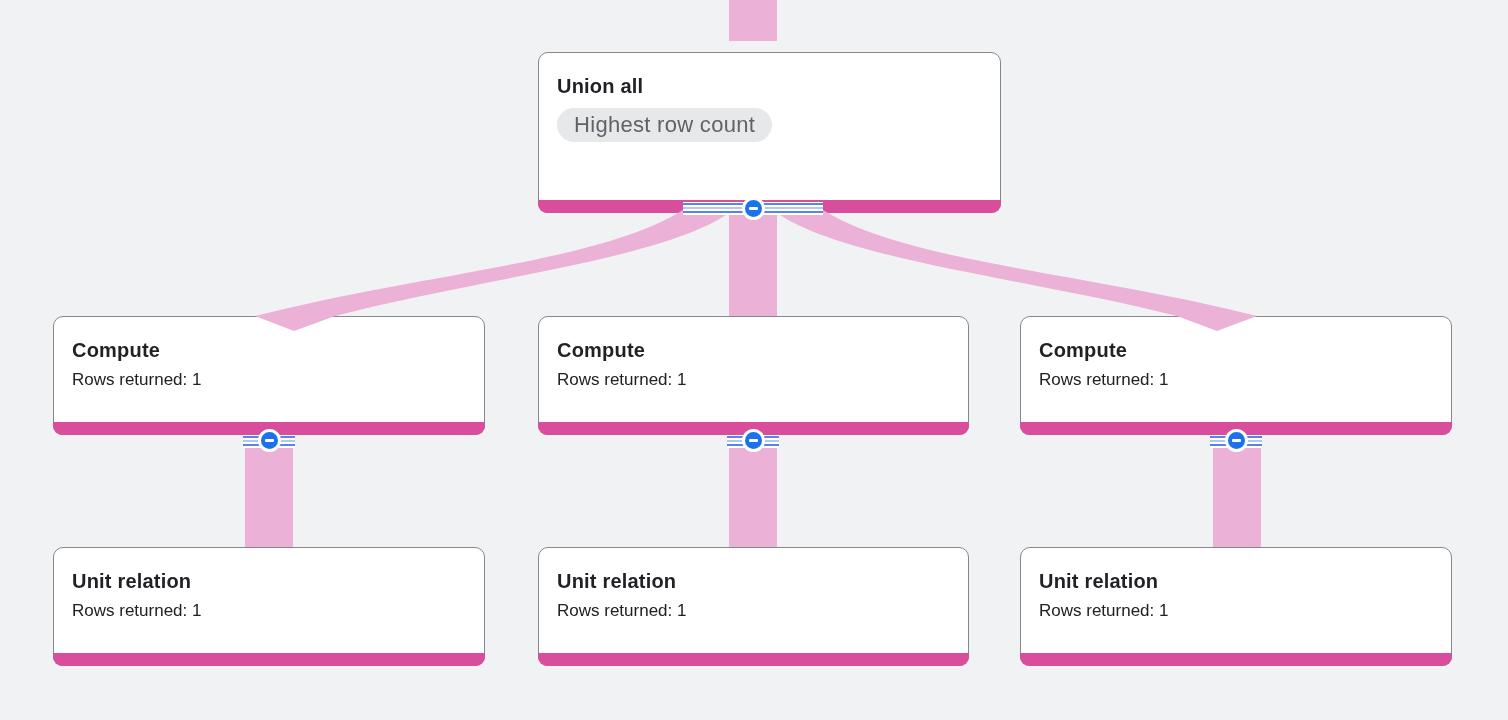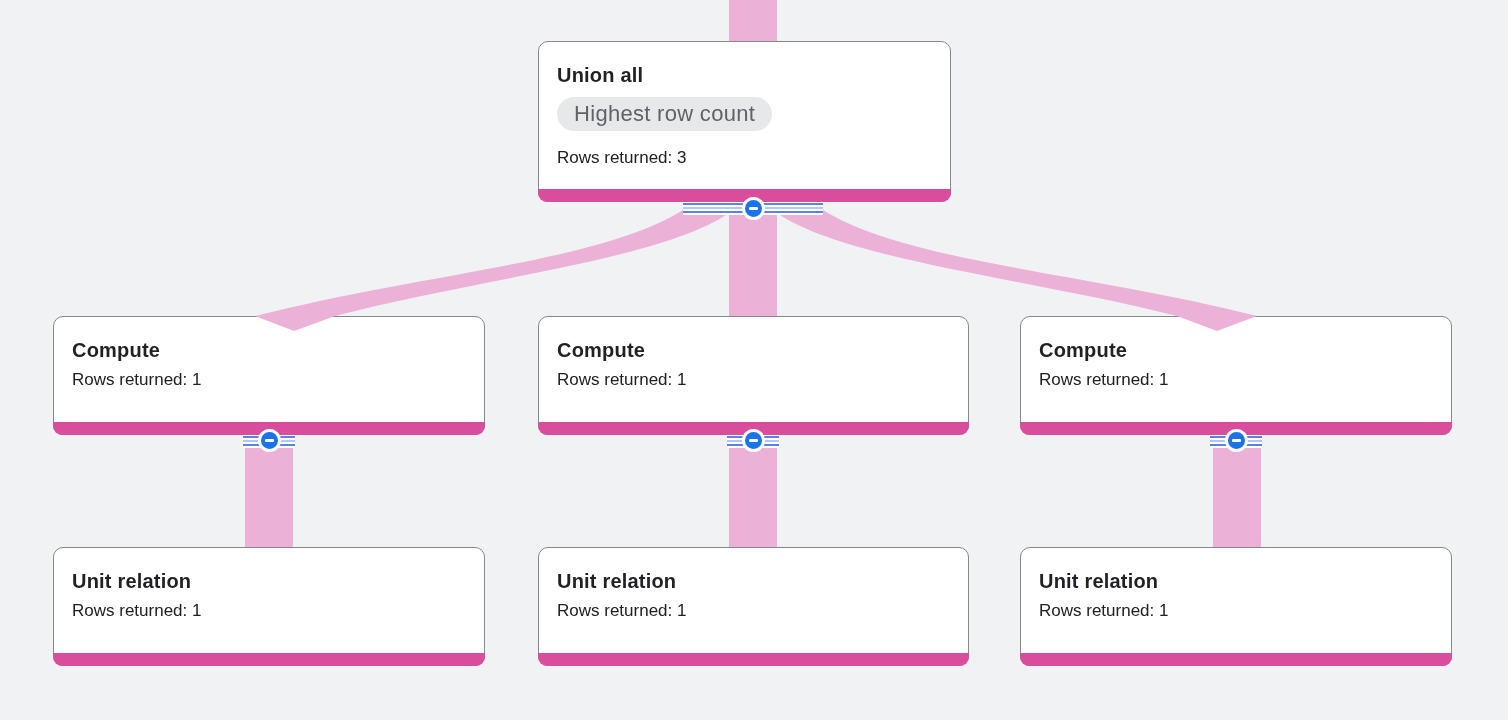--- a/index.html
+++ b/index.html
@@ -77,24 +77,23 @@
   <svg class="edges" width="1508" height="720" viewBox="0 0 1508 720">
     <path d="M729,0 H777 V41 H729 Z"></path>
     <path d="M683,202 L729,202 L729,213 C660,260 480,278 335,316 L294,331 L255,316 C430,272 600,262 683,210 Z"></path>
     <path d="M729,202 H777 V316 H729 Z"></path>
     <path d="M823,202 L777,202 L777,213 C846,260 1026,278 1177,316 L1217,331 L1257,316 C1082,272 906,262 823,210 Z"></path>
     <path d="M245,435 H293 V547 H245 Z"></path>
     <path d="M729,435 H777 V547 H729 Z"></path>
     <path d="M1213,435 H1261 V547 H1213 Z"></path>
   </svg>
 
-  <div class="card" style="left:538px;top:41px;width:413px;height:161px">
+  <div class="card" style="left:538px;top:52px;width:463px;height:161px">
     <div class="title">Union all</div>
     <div><span class="badge">Highest row count</span></div>
-    <div class="rows">Rows returned: 3</div>
     <div class="bar"></div>
   </div>
 
   <div class="card" style="left:53px;top:316px;width:432px;height:119px">
     <div class="title">Compute</div>
     <div class="rows">Rows returned: 1</div>
     <div class="bar"></div>
   </div>
 
   <div class="card" style="left:538px;top:316px;width:431px;height:119px">

